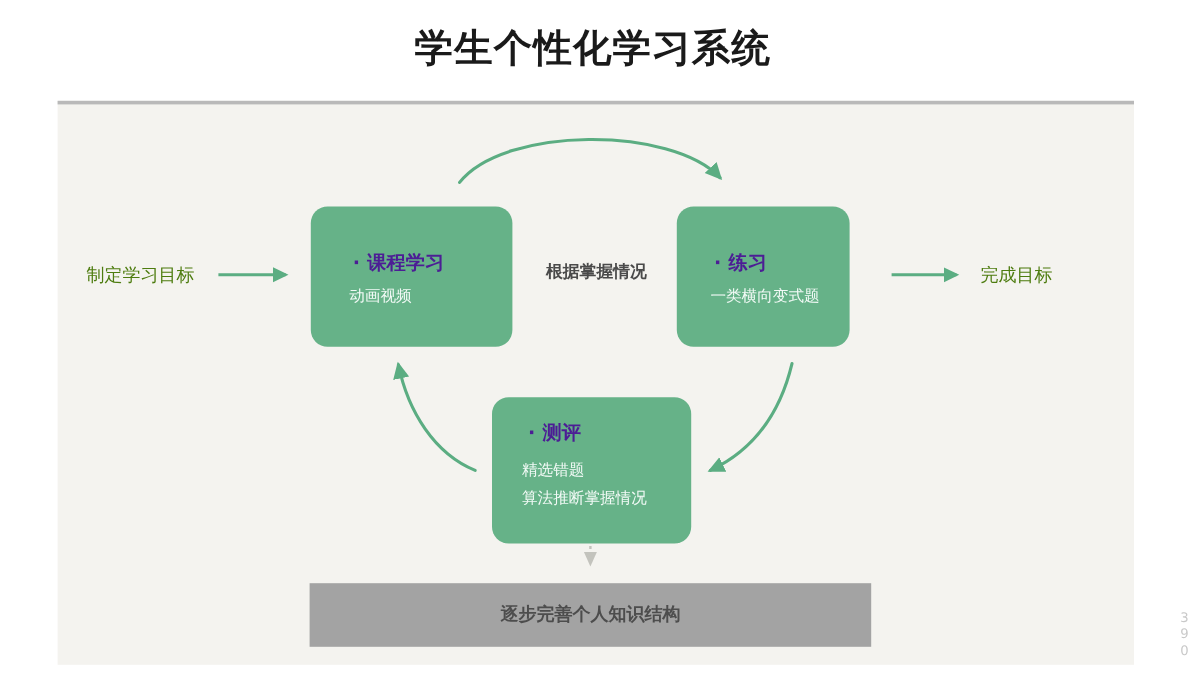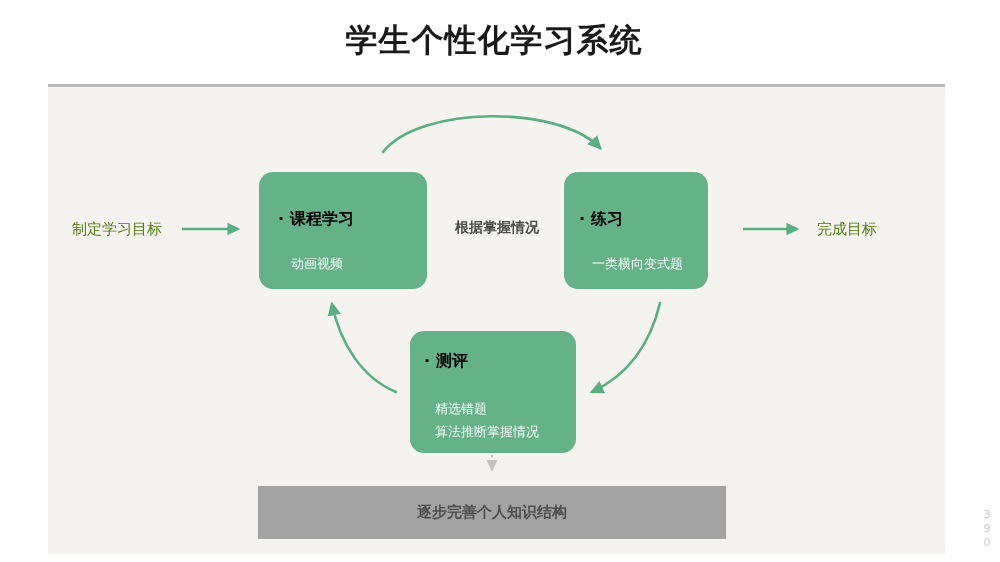--- a/index.html
+++ b/index.html
@@ -56,38 +56,38 @@
   .card {
     position: absolute;
     background: #66b288;
     border-radius: 14px;
     box-sizing: border-box;
     color: #ffffff;
   }
   .card-title {
     font-size: 16px;
     font-weight: bold;
-    color: #000000;
+    color: #4c1d95;
     white-space: nowrap;
     line-height: 22px;
+    margin-left: 16px;
   }
   .card-title .bullet {
     display: inline-block;
     margin-right: 6px;
     font-size: 16px;
     line-height: 22px;
     vertical-align: top;
   }
   .card-sub {
     font-size: 13px;
     font-weight: normal;
     color: #f2faf6;
     white-space: nowrap;
     line-height: 21px;
-    margin-top: 16px;
   }
 
   #card-course {
     left: 259px;
     top: 172px;
     width: 168px;
     height: 117px;
   }
   #card-course .card-title { position: absolute; left: 19px; top: 36px; }
   #card-course .card-sub   { position: absolute; left: 32px; top: 65px; }

